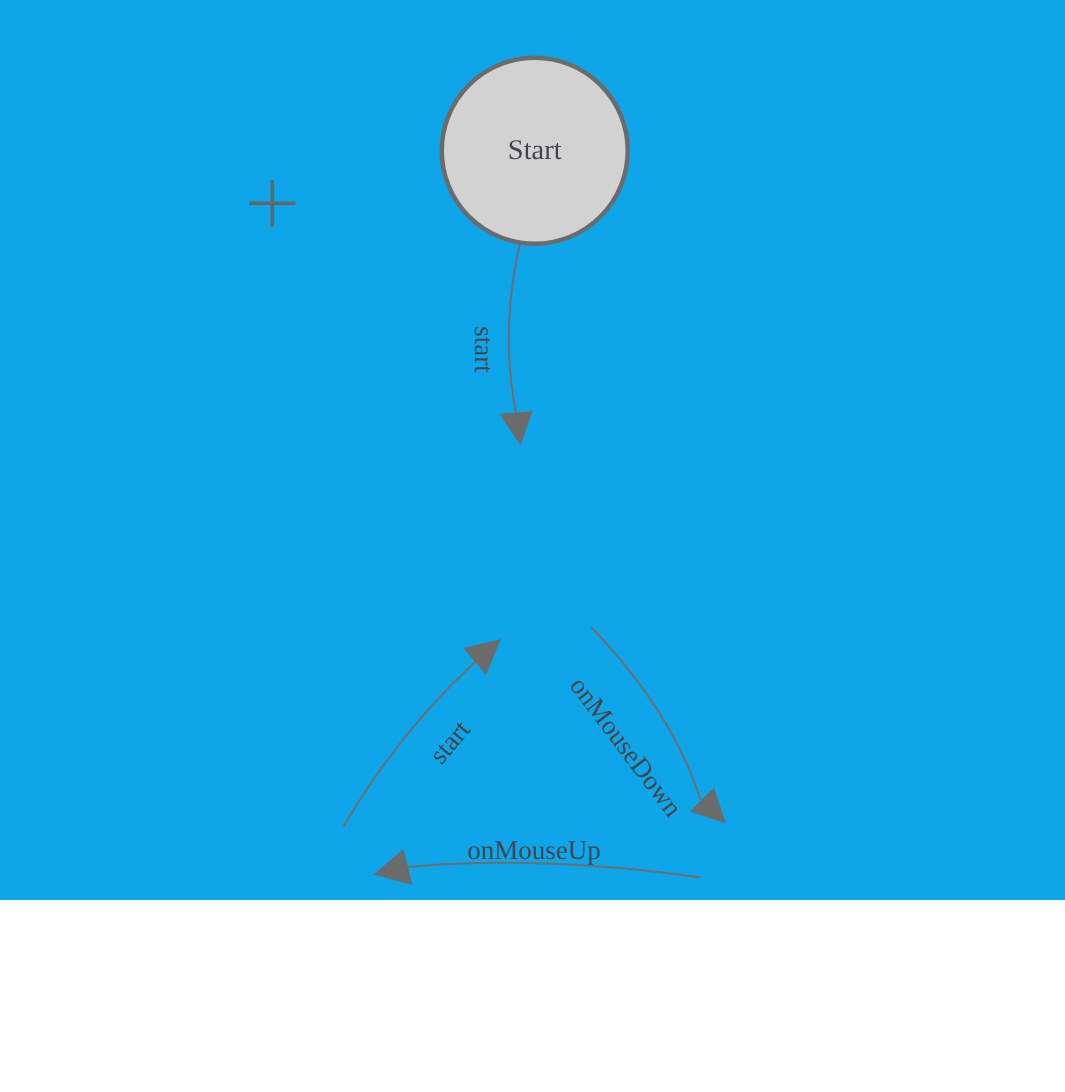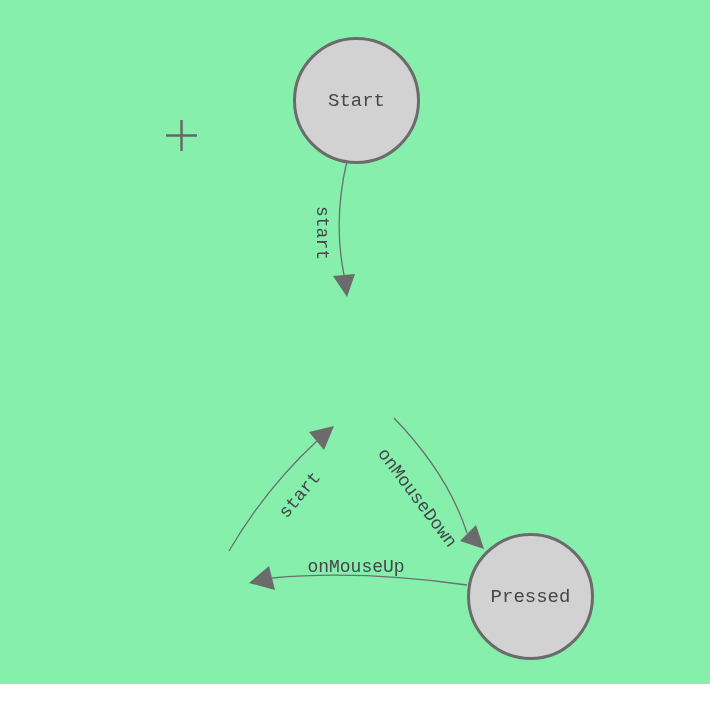--- a/index.html
+++ b/index.html
@@ -3,24 +3,24 @@
 <meta charset="utf-8">
 <style>
   html, body {
     margin: 0;
     padding: 0;
     background: #ffffff;
   }
   .canvas {
     position: relative;
     width: 710px;
-    height: 684px;
-    background: #86efac;
+    height: 600px;
+    background: #0ea5e9;
     overflow: hidden;
-    font-family: Liberation Mono, monospace;
+    font-family: Liberation Serif, serif;
   }
   .edges-layer {
     position: absolute;
     left: 0;
     top: 0;
   }
   .edge {
     fill: none;
     stroke: #6e6e6e;
     stroke-width: 1.3;
@@ -94,23 +94,20 @@
 
     <path class="cursor-cross" d="M166,135.5 H197 M181.5,120 V151"></path>
   </svg>
 
   <div class="state-node" id="n-start">
     <span class="node-label">Start</span>
   </div>
 
 
 
-  <div class="state-node" id="n-pressed">
-    <span class="node-label">Pressed</span>
-  </div>
 
   <span class="edge-label el-rot90" id="el-start-top">start</span>
 
   <span class="edge-label el-rot53" id="el-onmousedown">onMouseDown</span>
 
   <span class="edge-label el-rot0" id="el-onmouseup">onMouseUp</span>
 
   <span class="edge-label el-rotm50" id="el-start-bottom">start</span>
 
 </div>

